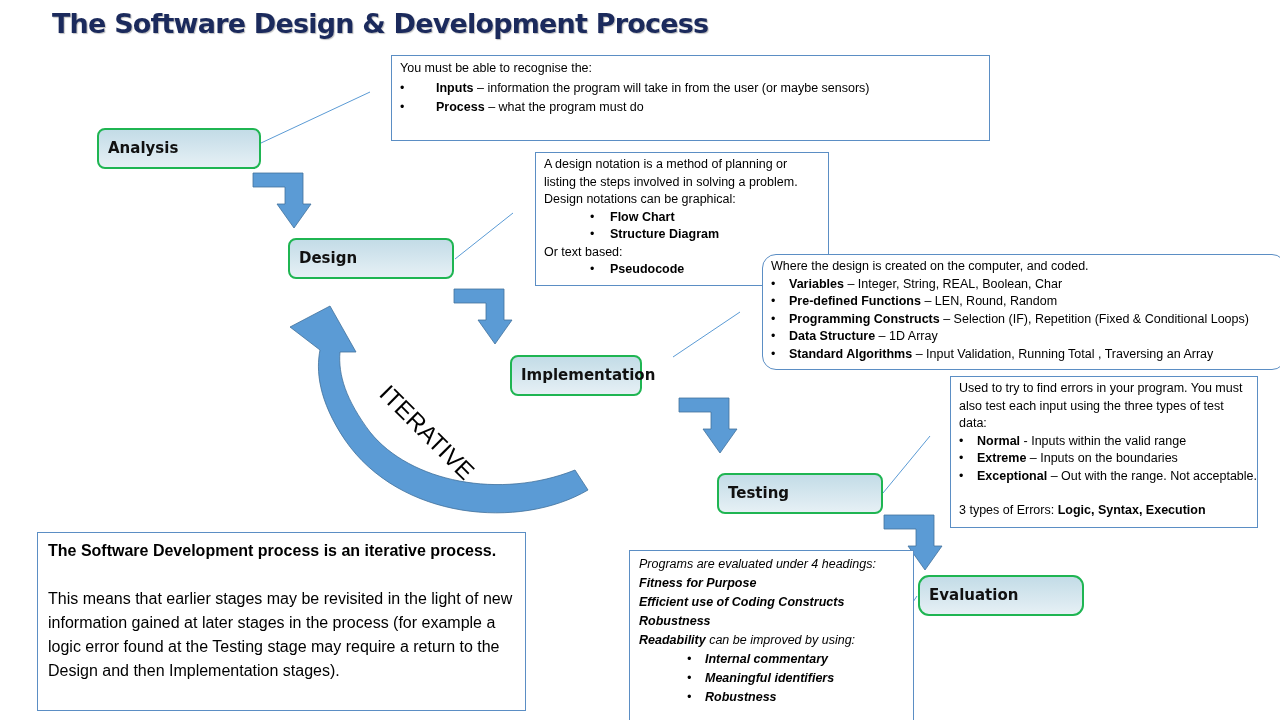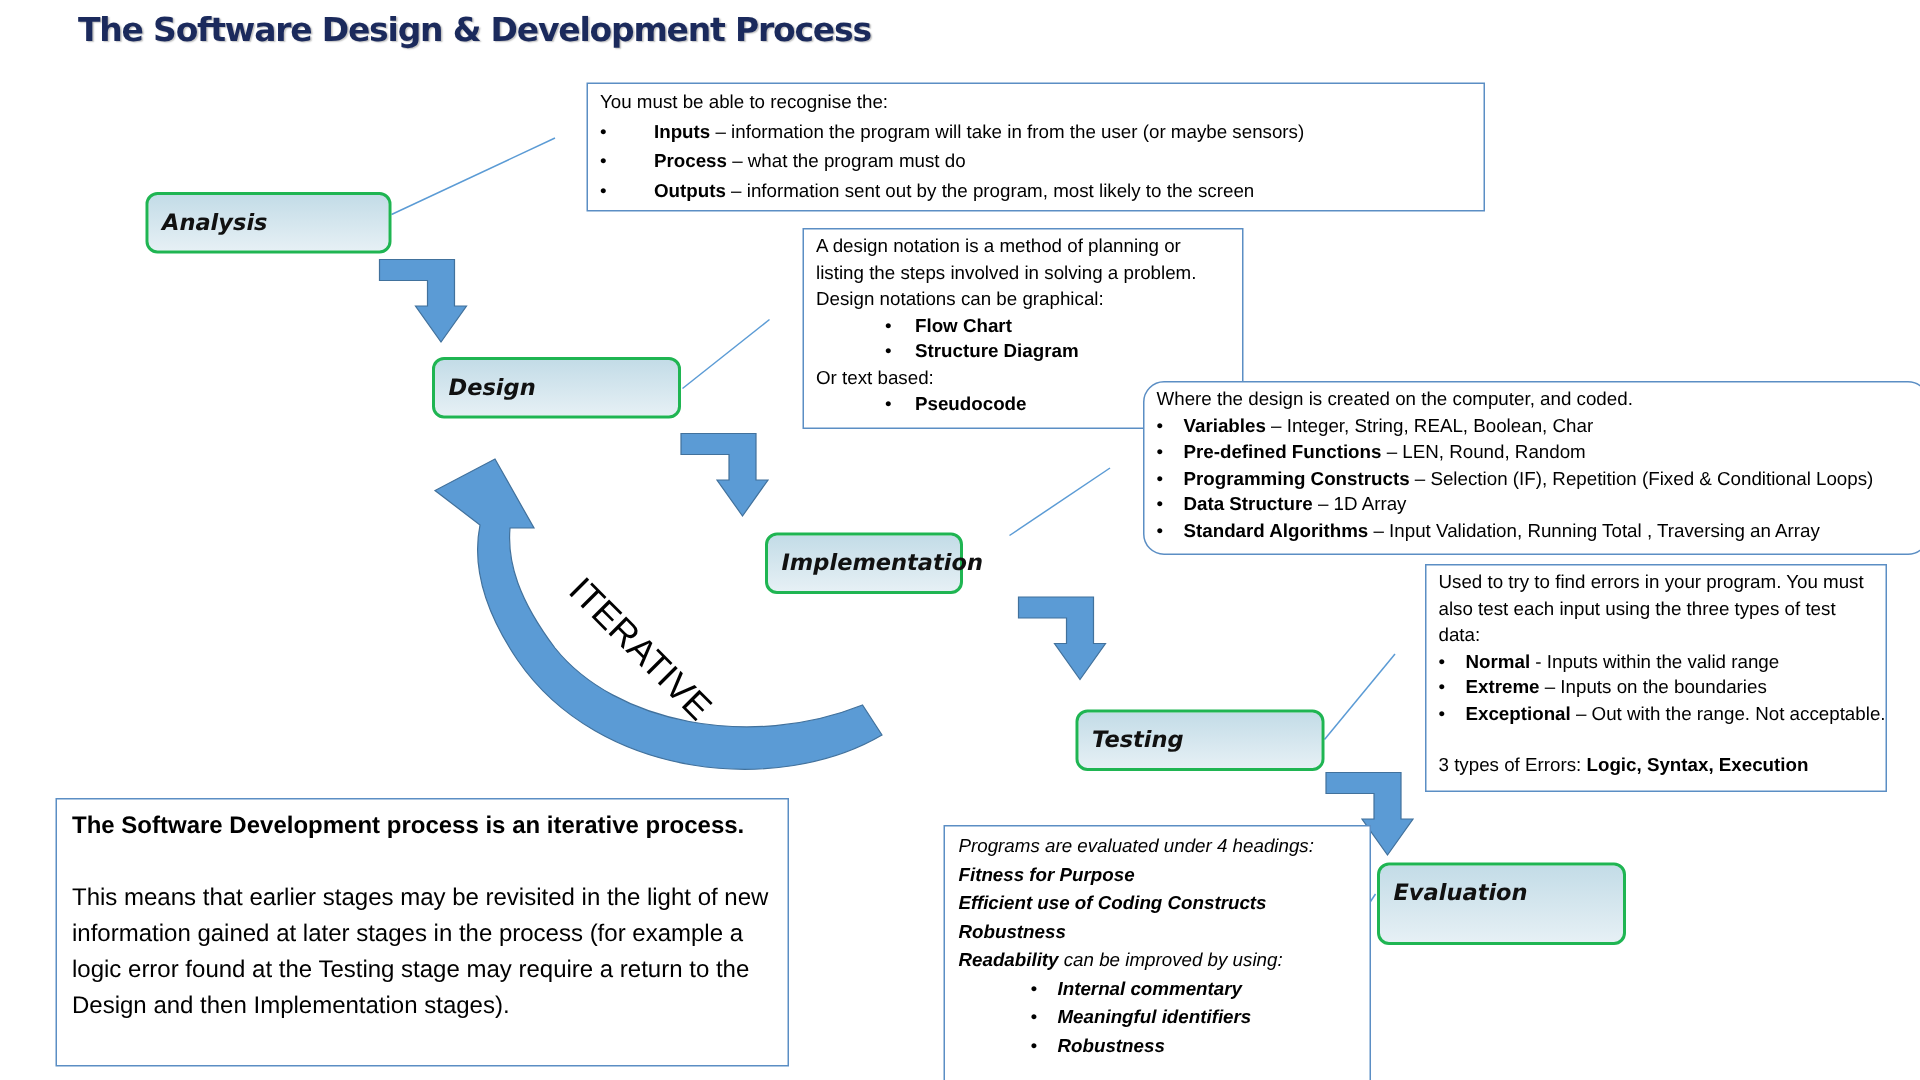--- a/index.html
+++ b/index.html
@@ -1,23 +1,23 @@
 <!DOCTYPE html>
 <html><head>
 <meta charset="utf-8">
 <style>
   html, body { margin:0; padding:0; }
   body { width:1280px; height:720px; background:#ffffff; position:relative; overflow:hidden;
          font-family:"Liberation Sans", sans-serif; color:#000; }
   .title { position:absolute; left:52px; top:8px; font-family:"DejaVu Sans", sans-serif; font-weight:bold;
-           font-size:22px; color:#1b2a5c; letter-spacing:-0.8px; text-shadow:1px 1px 1px rgba(0,0,0,0.25); }
+           font-size:27px; color:#1b2a5c; letter-spacing:-0.8px; text-shadow:1px 1px 1px rgba(0,0,0,0.25); }
   .stage { position:absolute; height:38px; border:2px solid #1fb552; border-radius:8px;
            background:linear-gradient(#c3dce7, #e6f0f5); box-sizing:border-box;
            font-family:"DejaVu Sans", sans-serif; font-weight:bold; font-size:15px; color:#111;
-           padding-left:9px; line-height:34px;font-style:italic; }
+           padding-left:9px; line-height:34px; }
   .info { position:absolute; border:1px solid #5b8ec4; background:#fff; box-sizing:border-box;
           font-size:12.5px; line-height:17.5px; padding:3px 8px;margin-left:21px; }
   .info b { font-weight:bold; }
   .row { white-space:nowrap; }
   .bul { display:inline-block; }
   .note { position:absolute; left:37px; top:532px; width:489px; height:179px; border:1px solid #5b8ec4;
           box-sizing:border-box; padding:6px 10px; font-size:16px; line-height:24px; }
   svg.overlay { position:absolute; left:0; top:0; }
 </style>
 </head>
@@ -39,27 +39,26 @@
   <path d="M884,515 H934 V546 H942 L925,570 L908,546 H916 V529 H884 Z" fill="#5b9bd5" stroke="#41719c" stroke-width="0.8"></path>
 
   <path d="M588,490 C520,530 400,520 345,440 C318,400 316,370 320,350 L290,327 L330,306 L356,352 L340,352 C338,375 346,400 370,432 C410,482 500,500 575,470 Z" fill="#5b9bd5" stroke="#41719c" stroke-width="0.8"></path>
   <text x="0" y="0" transform="translate(378,395) rotate(45)" font-family="Liberation Sans, sans-serif" font-size="24" fill="#000" id="iter-text">ITERATIVE</text>
 </svg>
 
 <div class="stage" style="left:97px;top:128px;width:164px;height:41px;line-height:37px;"><span>Analysis</span></div>
 <div class="stage" style="left:288px;top:238px;width:166px;height:41px;line-height:37px;"><span>Design</span></div>
 <div class="stage" style="left:510px;top:355px;width:132px;height:41px;line-height:37px;"><span>Implementation</span></div>
 <div class="stage" style="left:717px;top:473px;width:166px;height:41px;line-height:37px;"><span>Testing</span></div>
-<div class="stage" style="left:918px;top:575px;width:166px;height:55px;line-height:37px;"><span>Evaluation</span></div>
+<div class="stage" style="left:918px;top:575px;width:166px;height:41px;line-height:37px;border-radius:11px;"><span>Evaluation</span></div>
 
 <div class="info" style="left:370px;top:55px;width:599px;height:86px;font-size:12.5px;line-height:19.5px;">
   <div class="row">You must be able to recognise the:</div>
   <div class="row"><span class="bul" style="width:36px">•</span><b>Inputs</b><span> – information the program will take in from the user (or maybe sensors)</span></div>
   <div class="row"><span class="bul" style="width:36px">•</span><b>Process</b><span> – what the program must do</span></div>
-  <div class="row"><span class="bul" style="width:36px">•</span><b>Outputs</b><span> – information sent out by the program, most likely to the screen</span></div>
 </div>
 
 <div class="info" style="left:514px;top:152px;width:294px;height:134px;">
   <div class="row">A design notation is a method of planning or</div>
   <div class="row">listing the steps involved in solving a problem.</div>
   <div class="row">Design notations can be graphical:</div>
   <div class="row" style="padding-left:46px"><span class="bul" style="width:20px">•</span><b>Flow Chart</b></div>
   <div class="row" style="padding-left:46px"><span class="bul" style="width:20px">•</span><b>Structure Diagram</b></div>
   <div class="row">Or text based:</div>
   <div class="row" style="padding-left:46px"><span class="bul" style="width:20px">•</span><b>Pseudocode</b></div>

